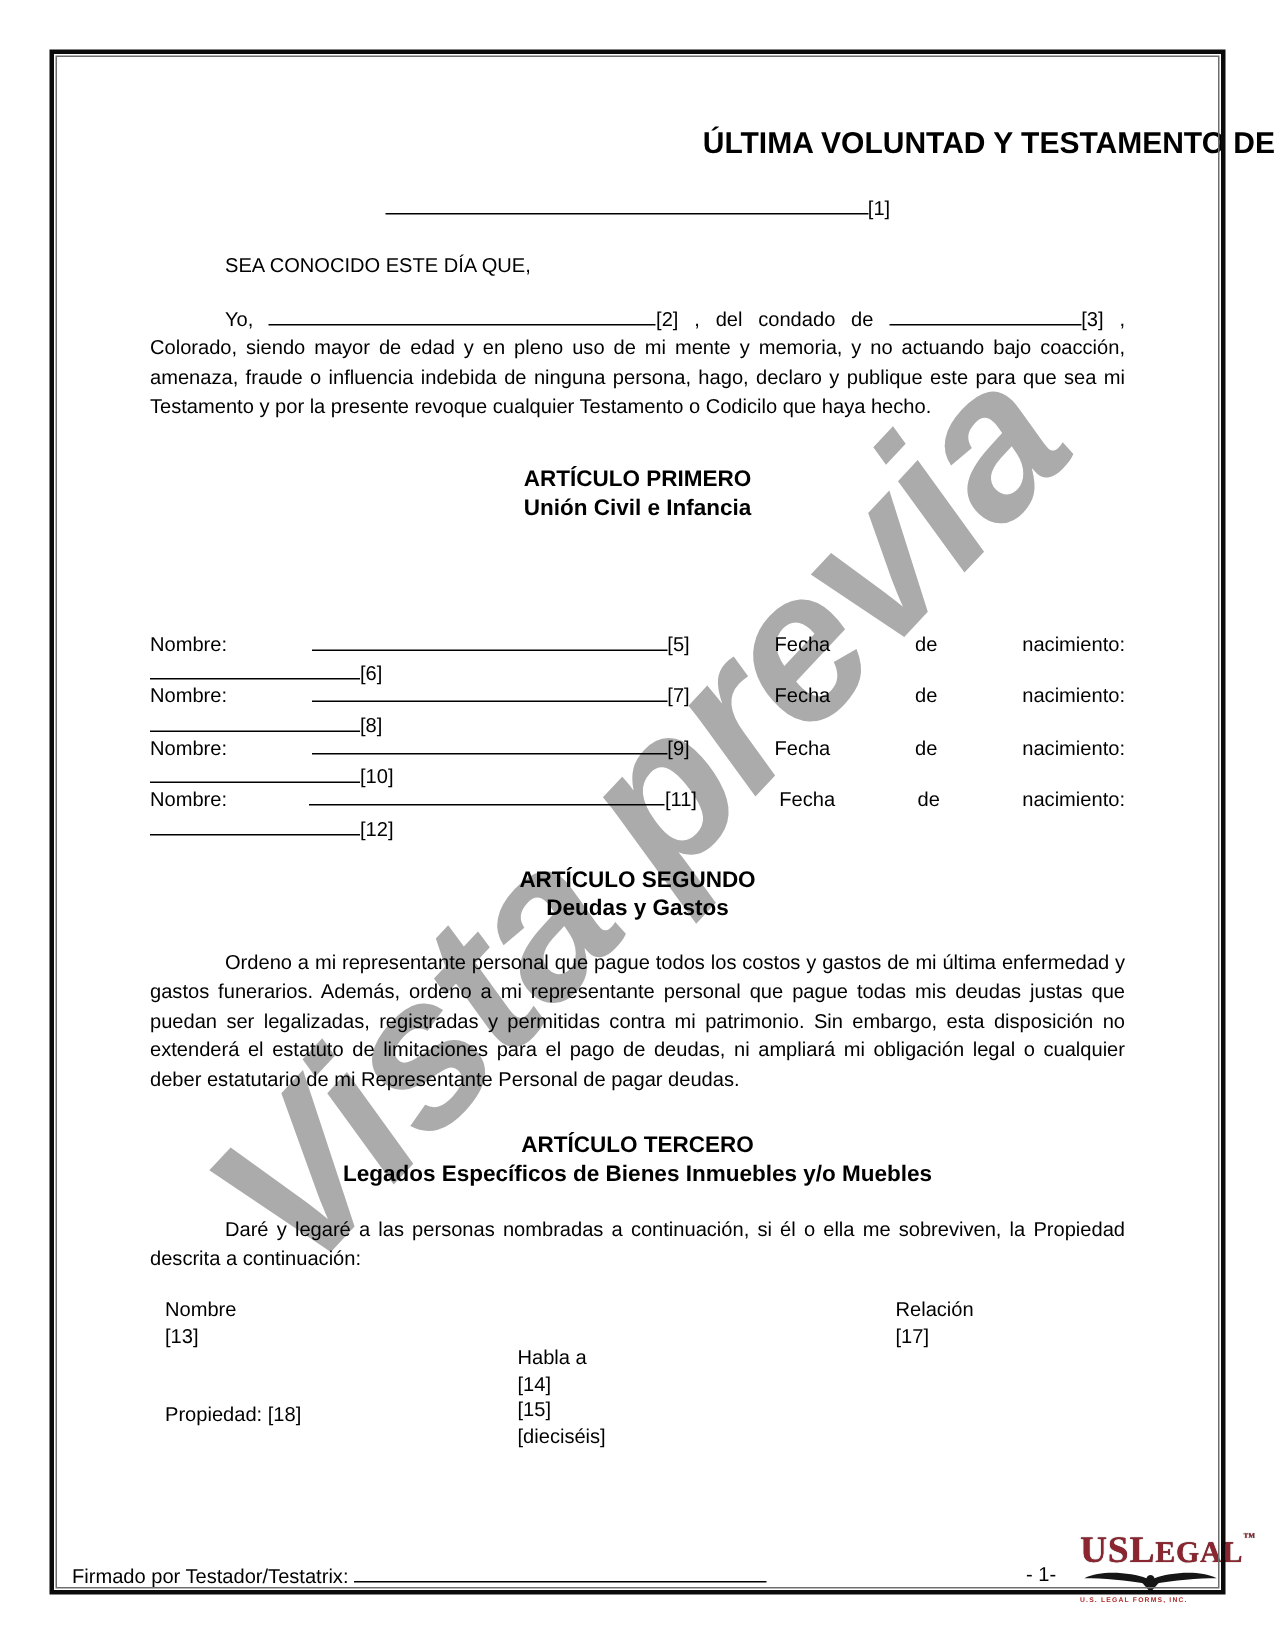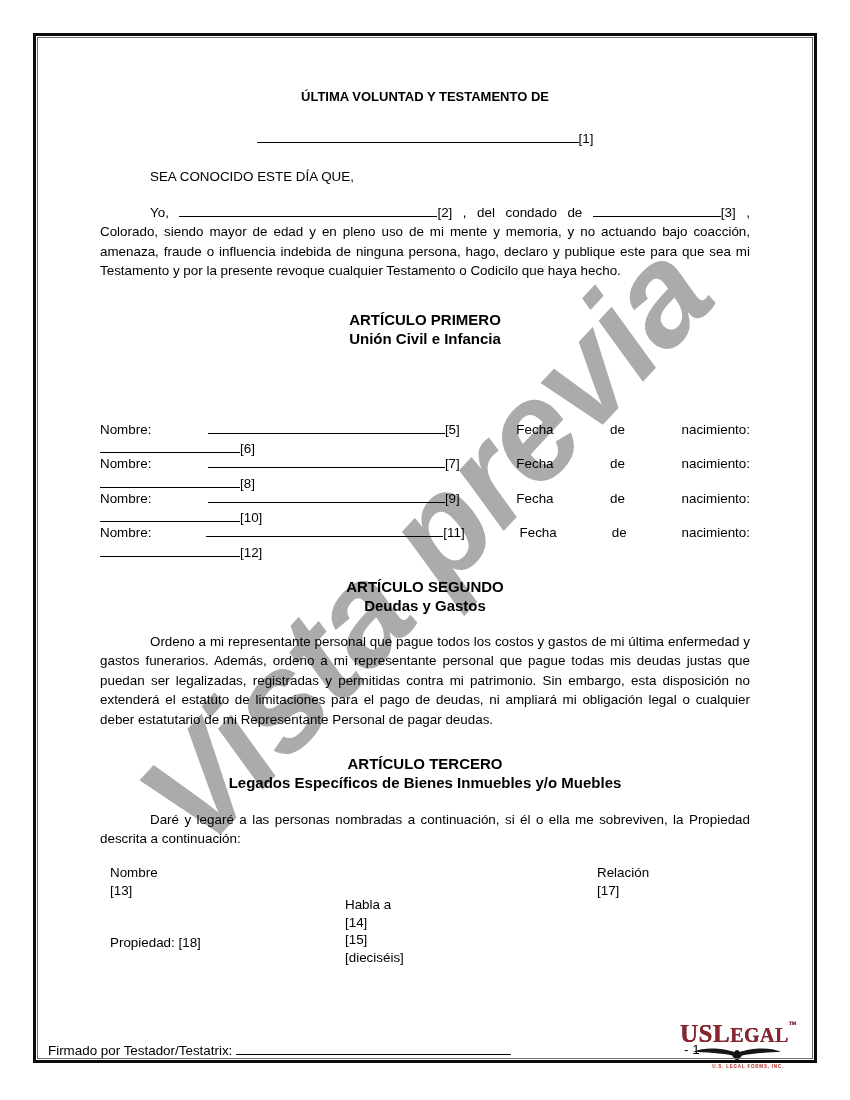--- a/index.html
+++ b/index.html
@@ -31,41 +31,41 @@
   .cell{display:inline-flex;align-items:baseline;}
   .crow .l2{height:19.4px;}
   
   #bequests{left:100px;width:650px;height:70px;}
   .tcol{position:absolute;top:0;line-height:17.6px;}
   .tc1{left:10px;} .tc2{left:245px;margin-top:32px;} .tc3{left:497px;}
   
   #footer-line{left:48px;top:1040px;width:660px;}
   #page-num{left:684px;top:1040px;}
   
-  #logo{left:680px;top:1021px;width:104px;text-align:right;line-height:1;}
+  #logo{left:720px;top:1021px;width:104px;text-align:left;line-height:1;}
   #logo .wordmark{font-family:"Liberation Serif",serif;font-weight:bold;color:#8b2630;
                   letter-spacing:0.5px;text-shadow:0 0 0.6px #3a0d12;}
   #logo .lg{font-size:25px;} #logo .sm{font-size:20px;}
   #logo .tm{font-size:8px;vertical-align:top;color:#8b2630;}
   #logo .eagle{margin-top:-2px;}
   #logo .tagline{font-size:4.5px;color:#b22a2a;letter-spacing:0.8px;white-space:nowrap;
                  margin-top:1px;font-weight:bold;}
 </style>
 </head>
 <body>
 
 <div id="page">
 
   <div id="watermark">Vista previa</div>
 
   <div id="frame">
       <div id="frame-inner"></div>
     </div>
 
-  <div class="blk ctr h" style="top:87px;font-size:13px;">ÚLTIMA VOLUNTAD Y TESTAMENTO DE</div>
+  <div class="blk ctr h" style="top:87px;font-size:20px;text-align:right;">ÚLTIMA VOLUNTAD Y TESTAMENTO DE</div>
 
   <div class="blk ctr" style="top:128px;">
     <span class="blank w322"></span><span>[1]</span>
   </div>
 
   <div class="blk bold" style="left:150px;top:167px;">SEA CONOCIDO ESTE DÍA QUE,</div>
 
   <p class="blk para" style="top:202px;"><span>Yo, </span><span class="blank w258"></span><span>[2]</span><span> , del condado de </span><span class="blank w128"></span><span>[3]</span><span> , Colorado, siendo mayor de edad y en pleno uso de mi mente y memoria, y no actuando bajo coacción, amenaza, fraude o influencia indebida de ninguna persona, hago, declaro y publique este para que sea mi Testamento y por la presente revoque cualquier Testamento o Codicilo que haya hecho.</span></p>
 
   <div class="blk ctr h" style="top:310px;">ARTÍCULO PRIMERO</div>

